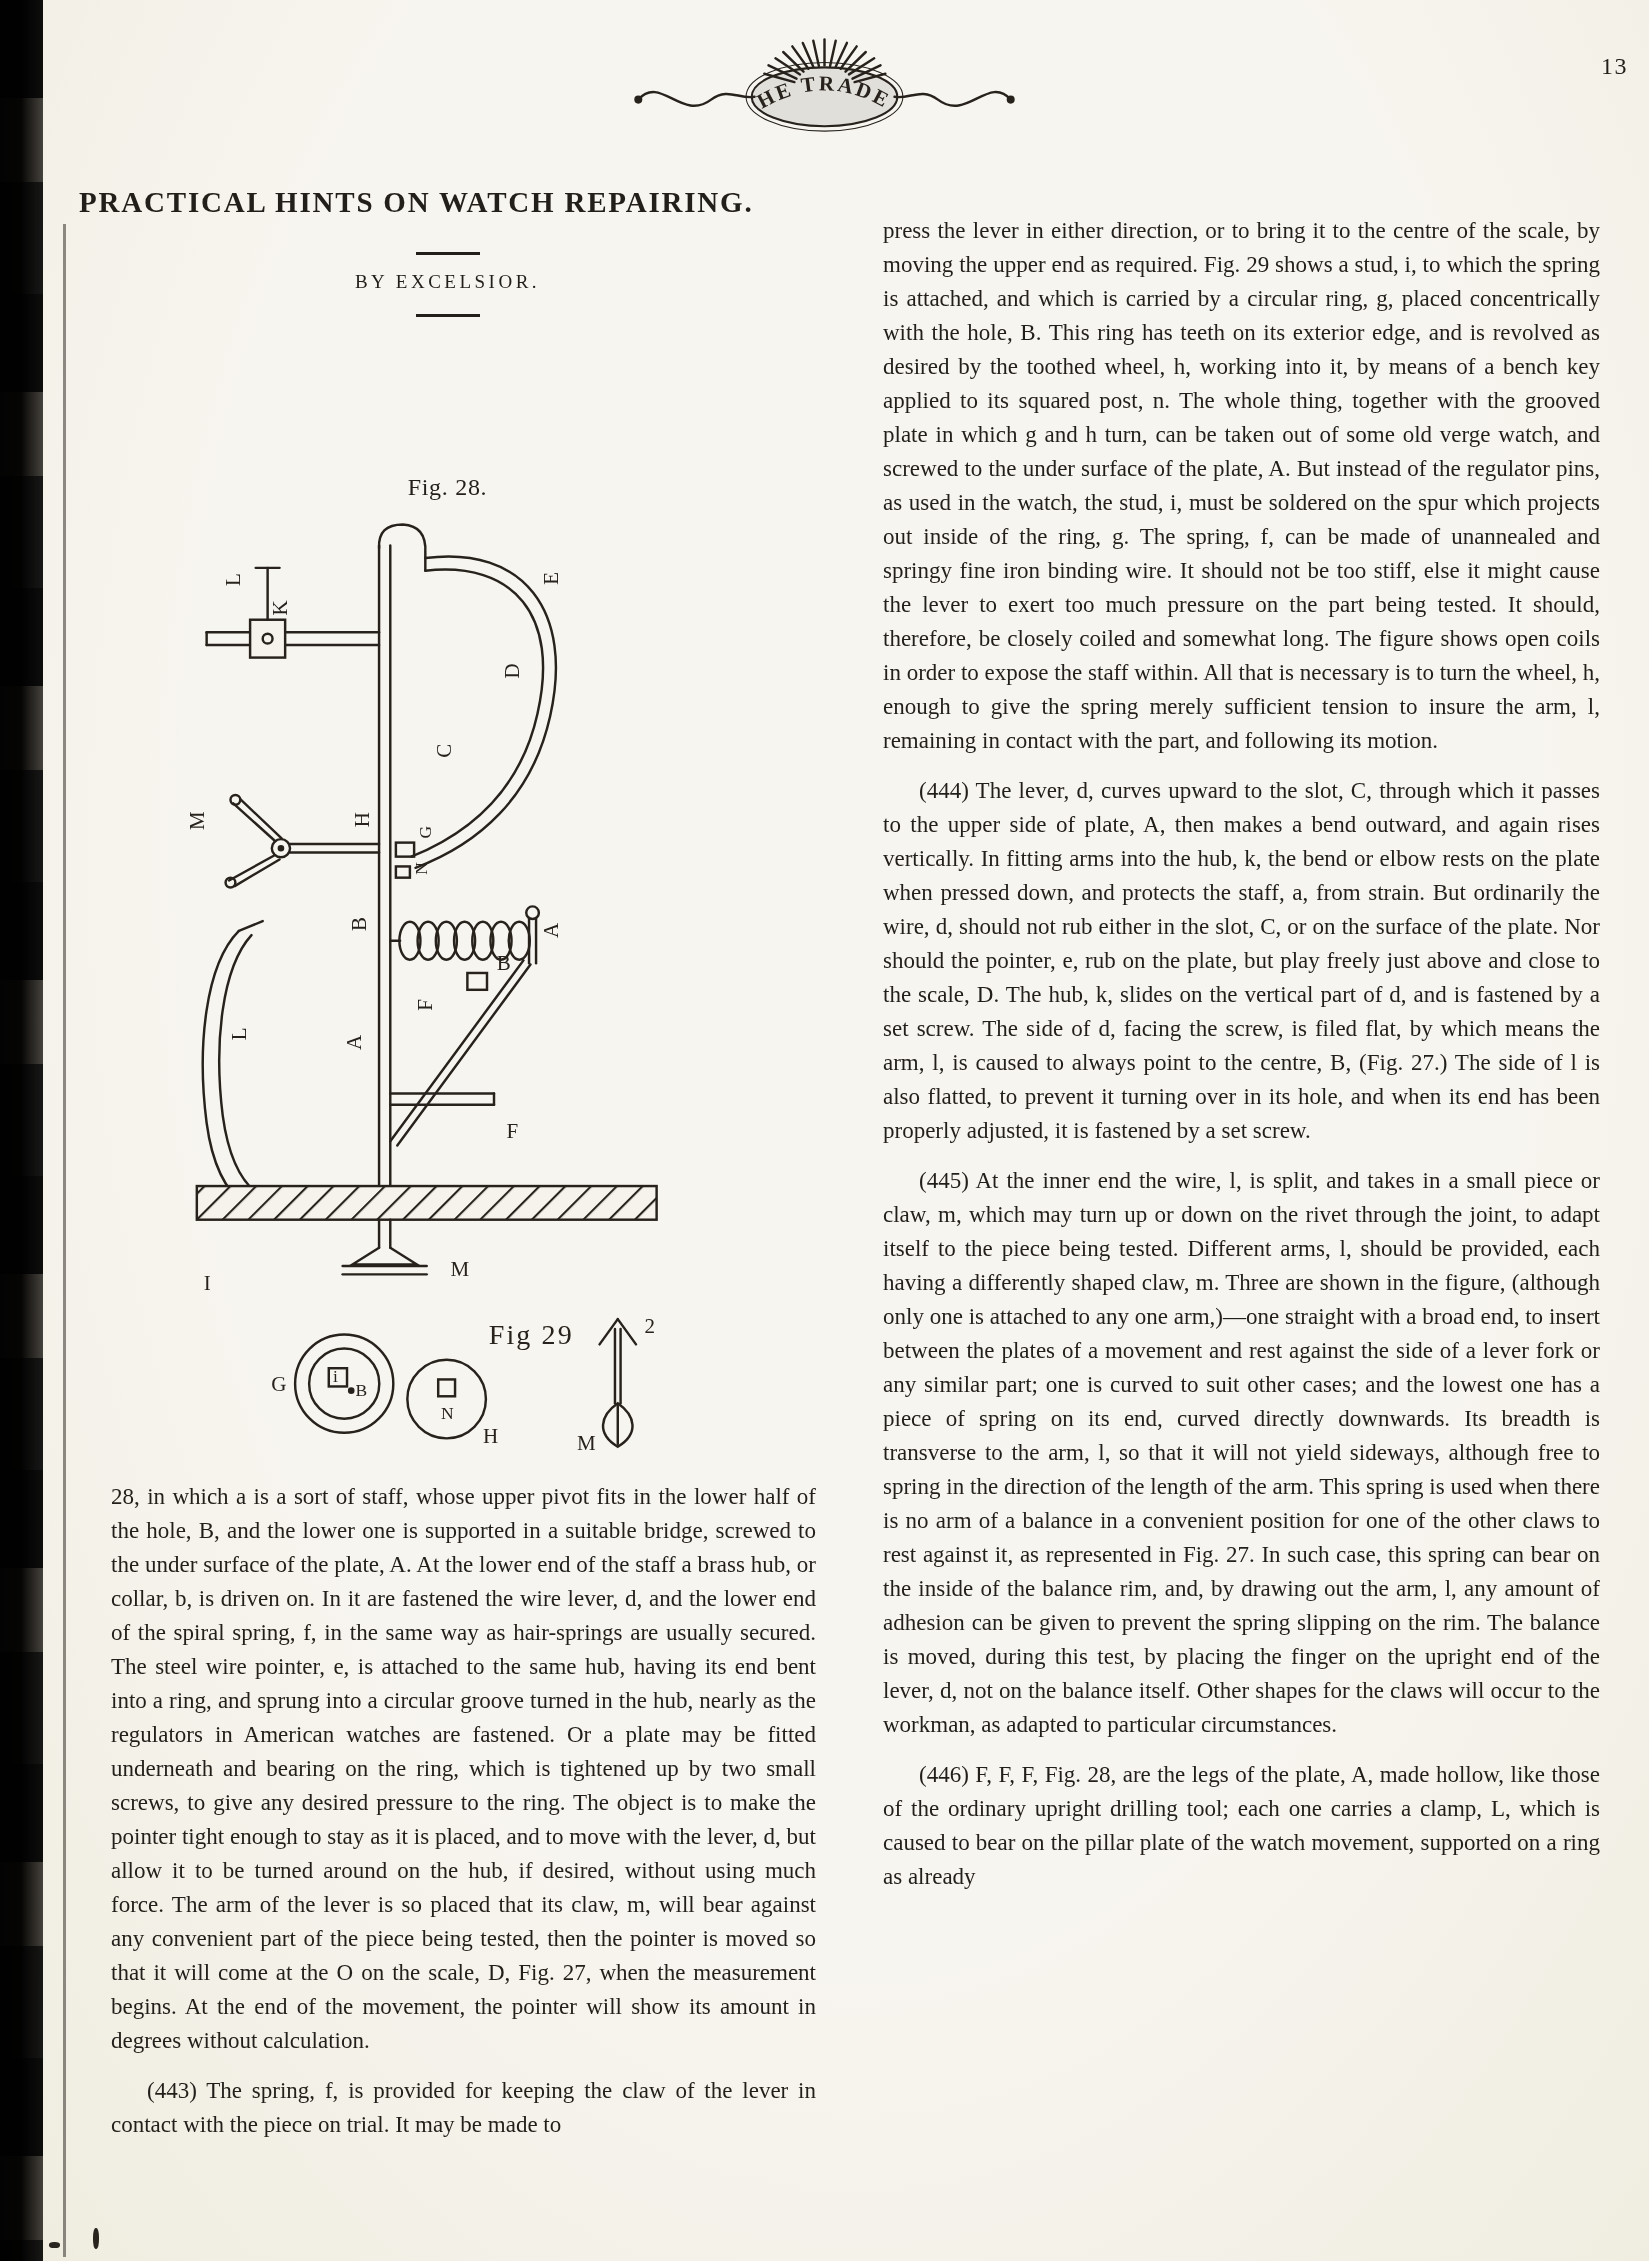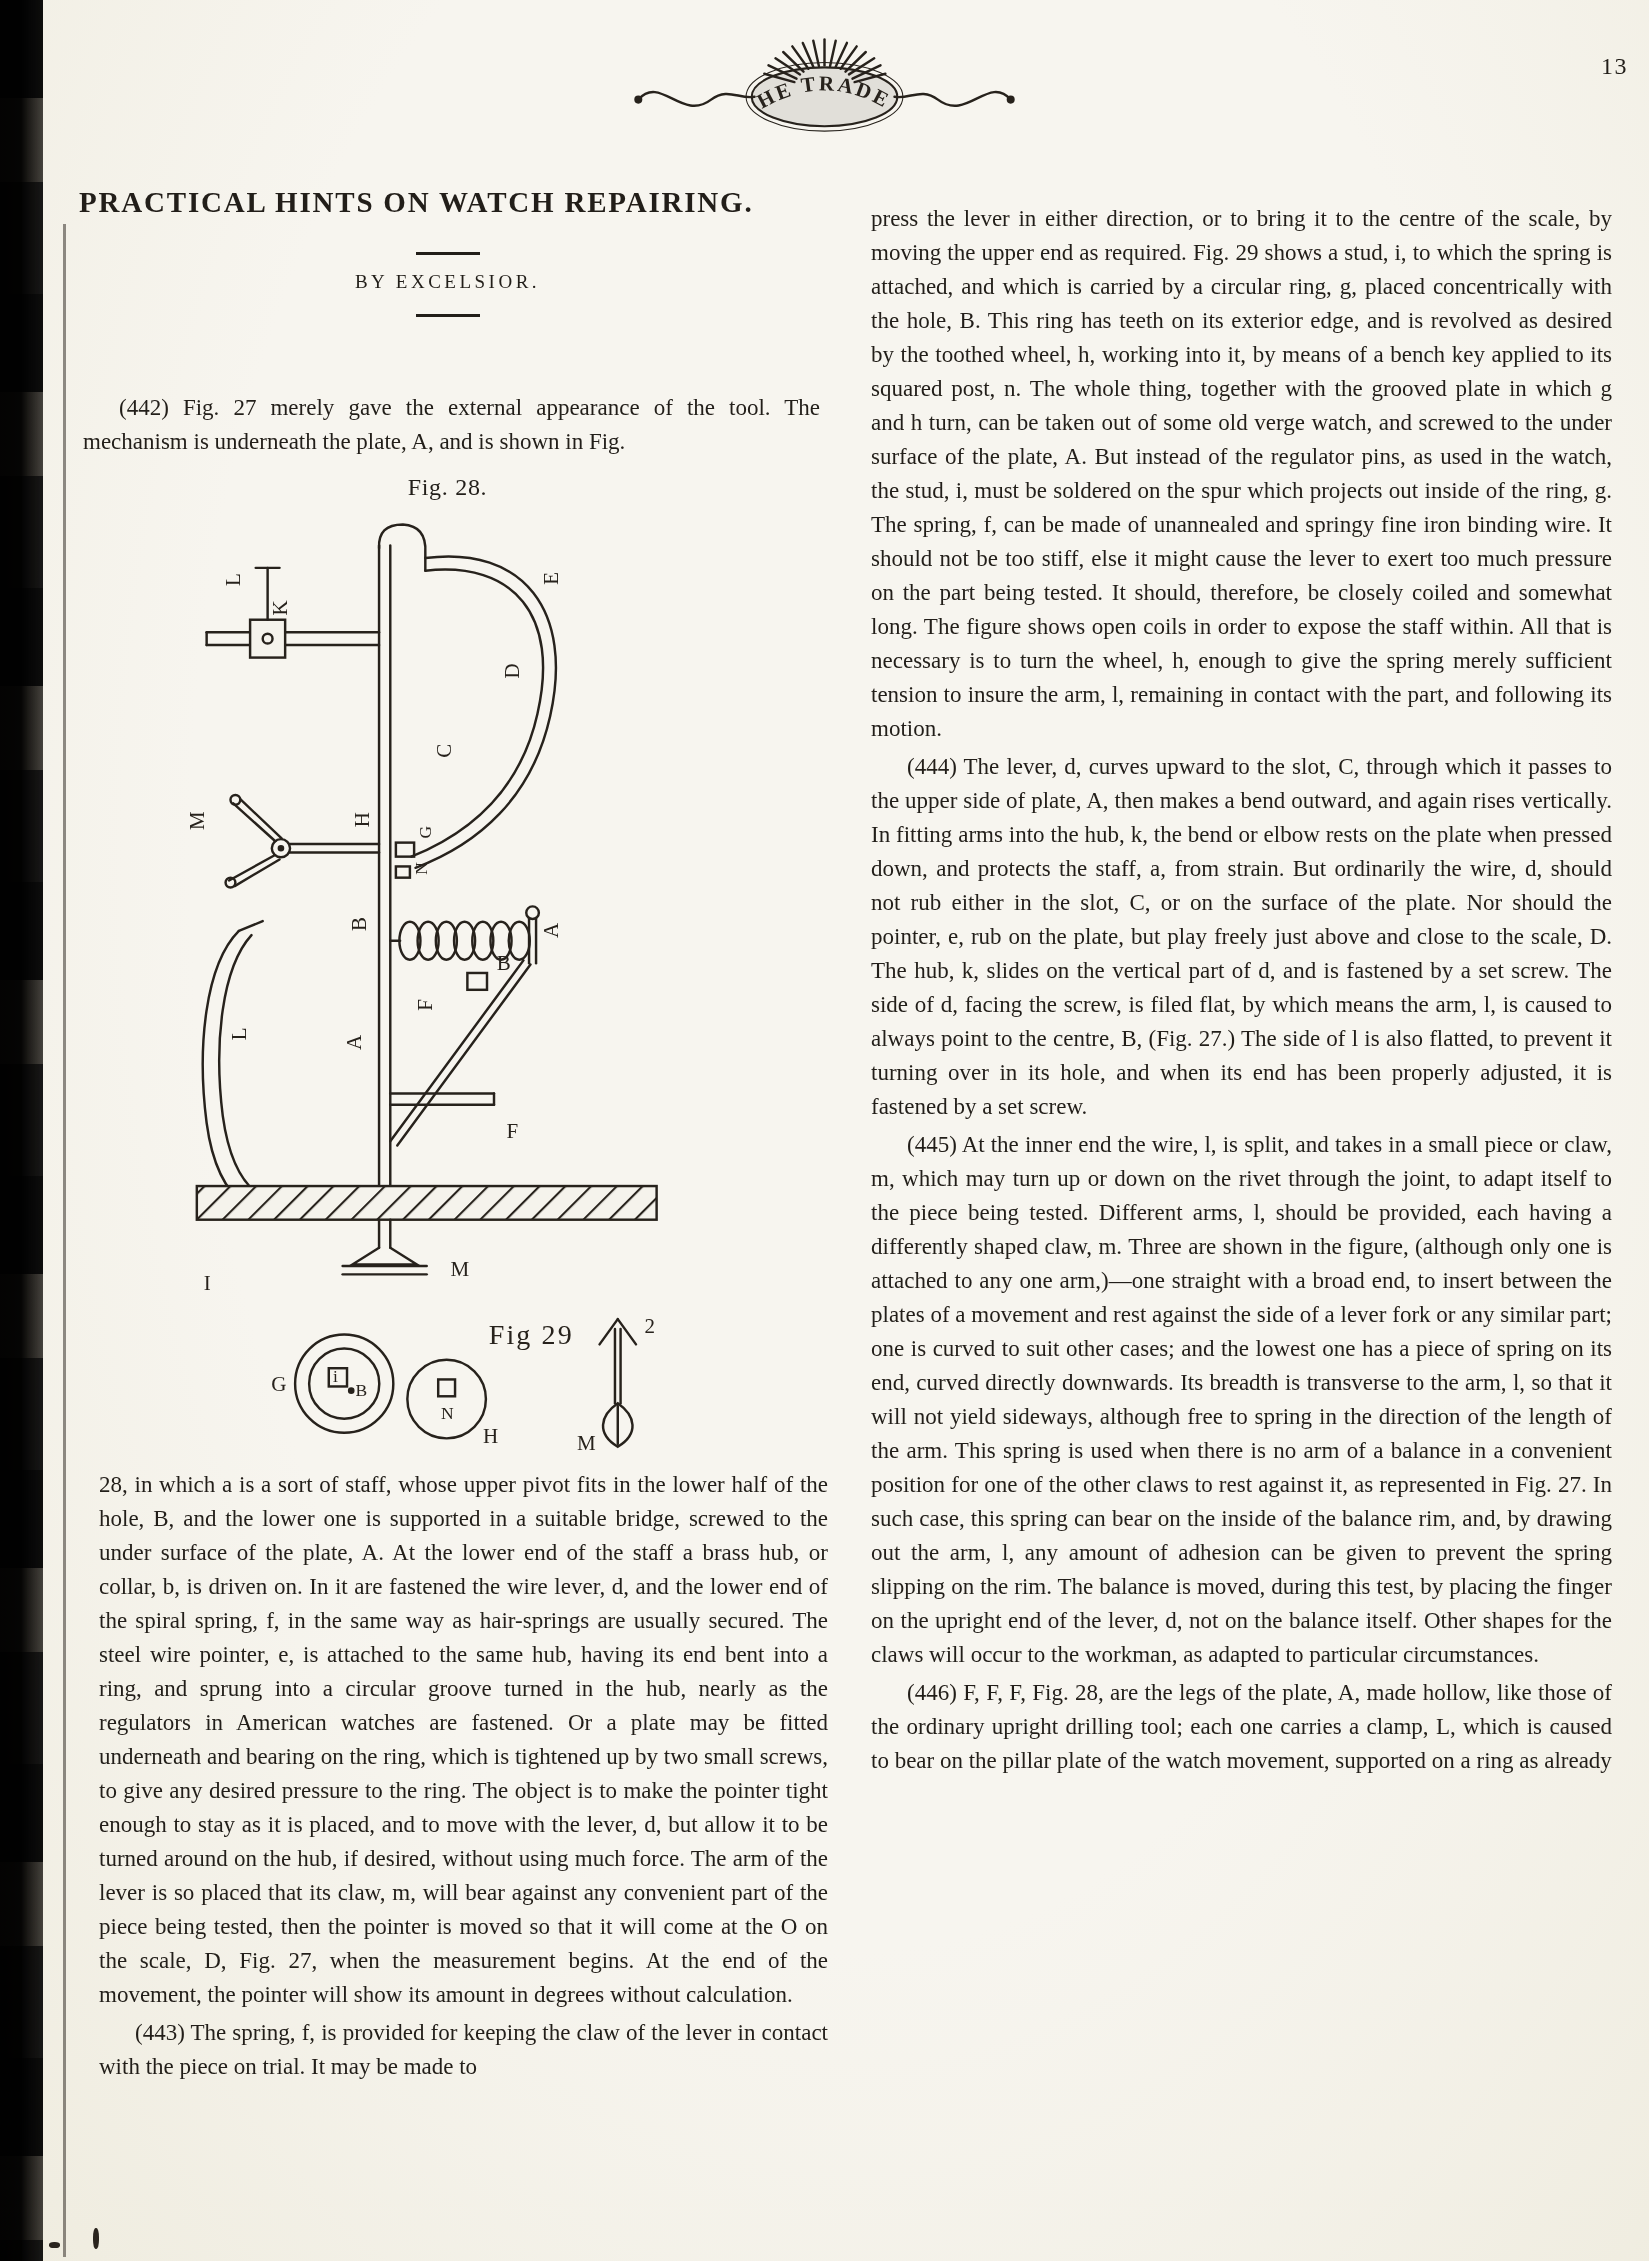--- a/index.html
+++ b/index.html
@@ -26,21 +26,21 @@
 
   .page-number{position:absolute;left:1601px;top:53px;font-size:24px;letter-spacing:1.4px;}
 
   .masthead{position:absolute;left:593px;top:31px;width:463px;height:112px;}
 
   
   .col{position:absolute;}
   .col-left{left:79px;top:0;width:737px;height:2261px;}
   .col-right{left:867px;top:198px;width:749px;}
 
-  p{margin:4px;text-align:justify;font-size:23px;line-height:34px;}
+  p{margin:16px;text-align:justify;font-size:23px;line-height:34px;}
   .indent{text-indent:36px;}
 
   .title{position:absolute;top:186px;left:0;width:100%;margin:0;
          font-size:29px;font-weight:bold;letter-spacing:1.8px;white-space:nowrap;}
   .rule{position:absolute;left:50%;transform:translateX(-50%);width:64px;height:2.8px;background:#221e19;}
   .rule-1{top:252px;}
   .rule-2{top:314px;}
   .byline{position:absolute;top:271px;width:100%;text-align:center;font-size:19px;letter-spacing:3.5px;}
   .section{position:absolute;top:338px;width:100%;text-align:center;font-size:20.3px;letter-spacing:1.1px;}
   .p442{position:absolute;top:387px;left:0;width:100%;}
@@ -100,21 +100,20 @@
   </div>
 
   <div class="page-number">13</div>
 
   <div class="col col-left">
     <h1 class="title">PRACTICAL HINTS ON WATCH REPAIRING.</h1>
     <div class="rule rule-1"></div>
     <div class="byline">BY EXCELSIOR.</div>
     <div class="rule rule-2"></div>
 
-    <p class="p442 indent">(442) Fig. 27 merely gave the external appearance of the tool. The mechanism is underneath the plate, A, and is shown in Fig.</p>
 
     <div class="figcap">Fig. 28.</div>
 
     <svg class="fig28" width="617" height="785" viewBox="0 0 880 1120">
       <defs>
         <pattern id="hatch" width="26" height="26" patternTransform="rotate(45)" patternUnits="userSpaceOnUse">
           <rect width="26" height="26" fill="#f5f3ec"></rect>
           <line x1="0" y1="0" x2="0" y2="26" stroke="#27221c" stroke-width="6"></line>
         </pattern>
       </defs>

